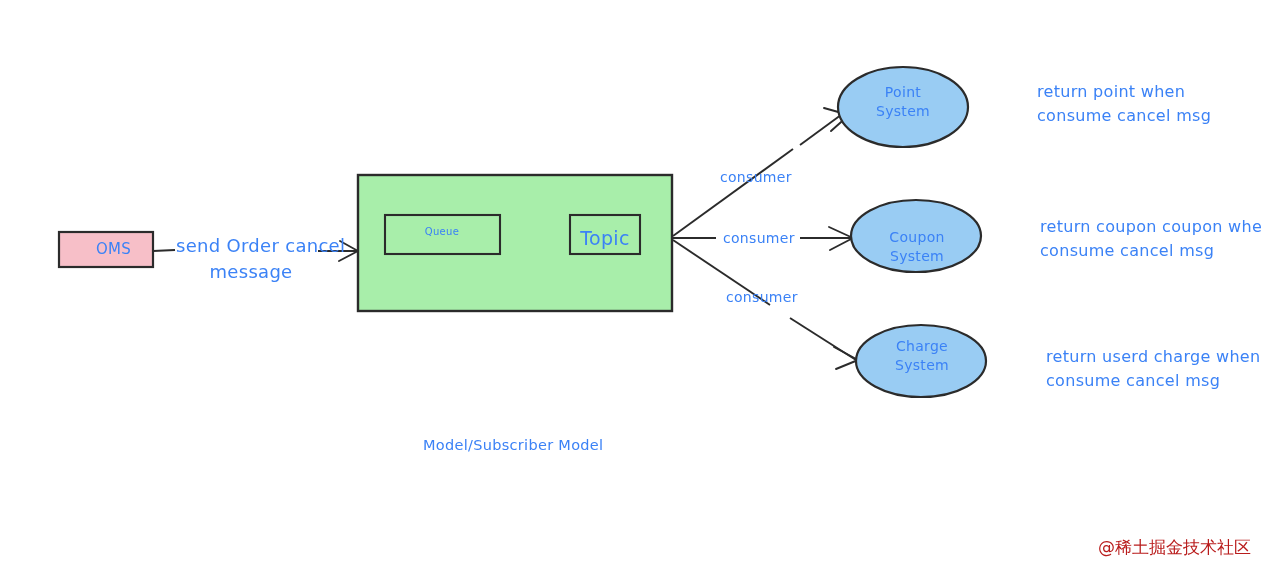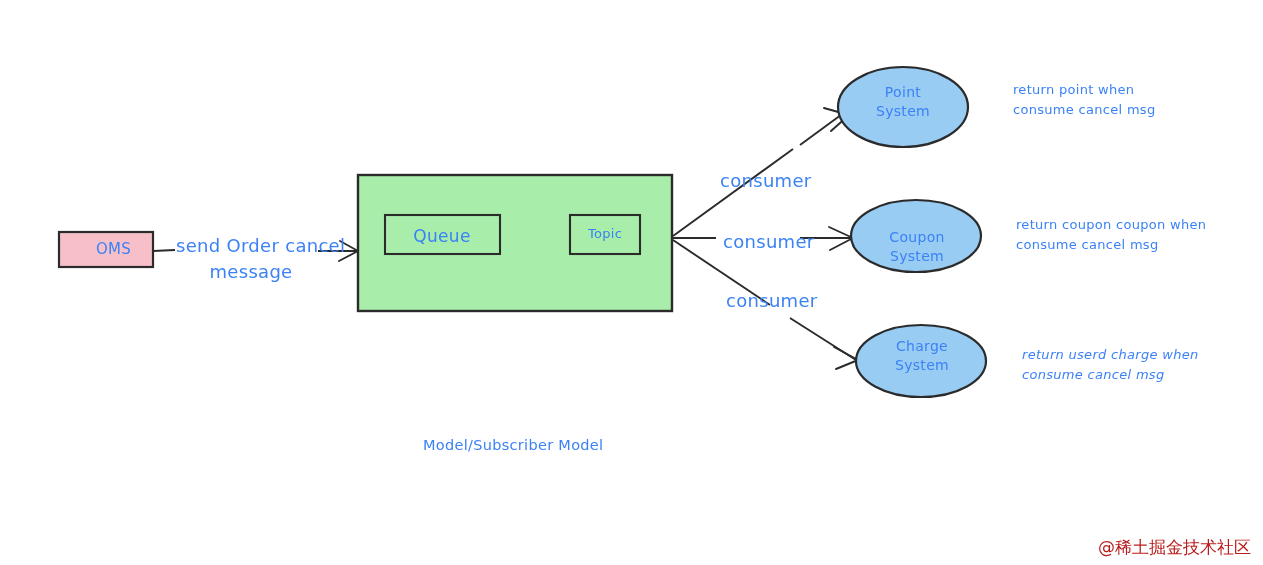--- a/index.html
+++ b/index.html
@@ -35,64 +35,65 @@
     letter-spacing: 0.3px;
   }
   .oms-label {
     font-size: 15px;
     text-align: center;
     width: 109px;
     left: 59px;
     top: 240px;
   }
   .queue-label {
-    font-size: 17px;
+    font-size: 10px;
     text-align: center;
     width: 118px;
     left: 383px;
     top: 226px;
   }
   .topic-label {
-    font-size: 13px;
+    font-size: 19px;
     text-align: center;
     width: 74px;
     left: 568px;
     top: 226px;
   }
   .ellipse-label {
     font-size: 14px;
     text-align: center;
     line-height: 1.35;
   }
   .point-label   { left: 848px; top: 83px;  width: 110px; }
   .coupon-label  { left: 859px; top: 228px; width: 116px; }
   .charge-label  { left: 864px; top: 337px; width: 116px; }
 
   .edge-label {
-    font-size: 18px;
+    font-size: 14px;
   }
   .send-msg-label {
     left: 176px;
     top: 233px;
     width: 150px;
     text-align: center;
     font-size: 18px;
     line-height: 1.45;
   }
   .consumer-1 { left: 720px; top: 169px; }
   .consumer-2 { left: 723px; top: 230px; }
   .consumer-3 { left: 726px; top: 289px; }
 
   .note-text {
-    font-size: 13px;
+    font-size: 16px;
     line-height: 1.5;
+    margin-left: 24px;
   }
   .note-1 { left: 1013px; top: 80px; }
   .note-2 { left: 1016px; top: 215px; }
-  .note-3 { left: 1022px; top: 345px; font-style: italic; }
+  .note-3 { left: 1022px; top: 345px; }
 
   .caption-text {
     left: 423px;
     top: 436px;
     font-size: 14.5px;
   }
   .watermark {
     position: absolute;
     right: 12px;
     bottom: 6px;

